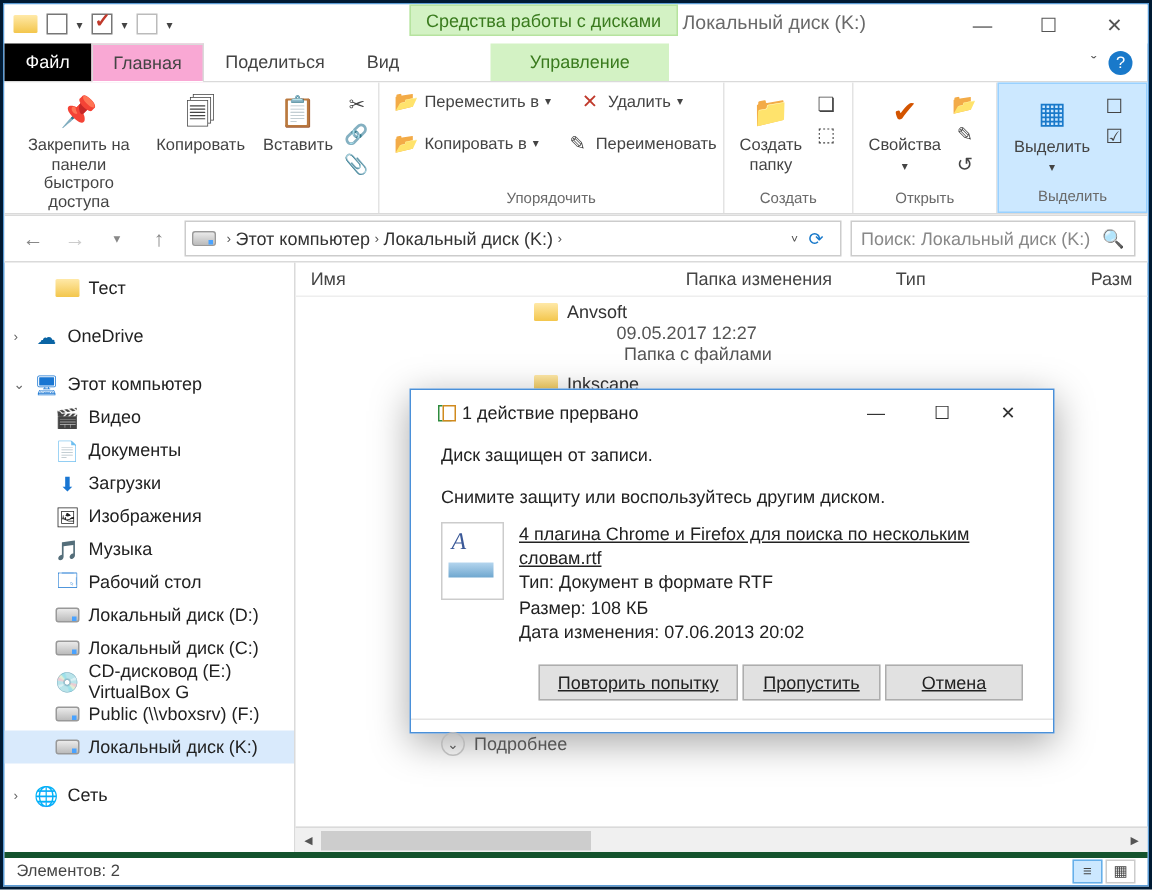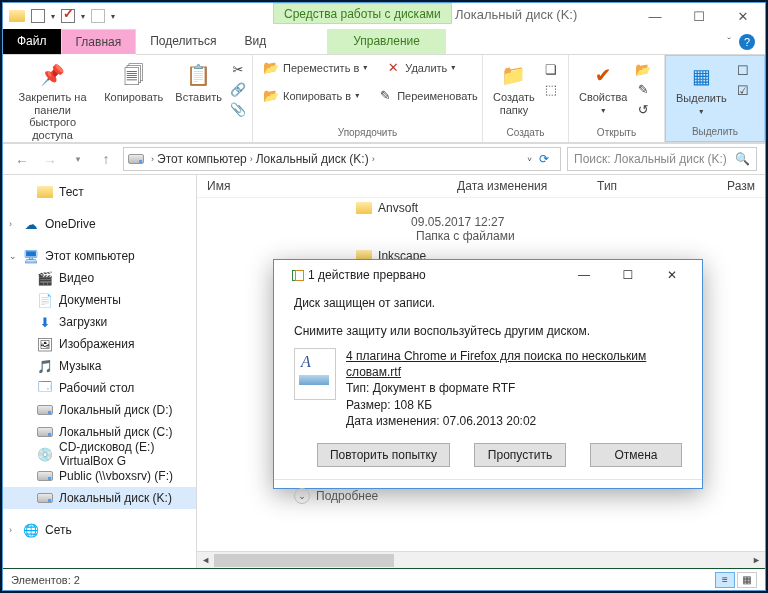--- a/index.html
+++ b/index.html
@@ -71,39 +71,39 @@
   .frow > div:nth-child(1) { width: 250px; display: flex; align-items: center; gap: 6px; }
   .frow > div:nth-child(2) { width: 140px; color: #555; }
   .frow > div:nth-child(3) { width: 130px; color: #555; }
 
   .hscroll { height: 17px; background: #f0f0f0; border-top: 1px solid #dadada; display: flex; align-items: center; }
   .hscroll .arrow { width: 17px; text-align: center; font-size: 9px; color: #555; }
   .hscroll .track { flex: 1; height: 17px; position: relative; }
   .hscroll .thumb { position: absolute; left: 0; top: 2px; width: 180px; height: 13px; background: #cdcdcd; }
 
   
-  .status { height: 22px; border-top: 1px solid #14532d; display: flex; align-items: center; padding: 0 8px; font-size: 11px; color: #444; }
+  .status { height: 22px; border-top: 4px solid #14532d; display: flex; align-items: center; padding: 0 8px; font-size: 11px; color: #444; }
   .status .views { margin-left: auto; display: flex; gap: 2px; }
   .status .v { width: 20px; height: 16px; border: 1px solid #ccc; display: flex; align-items: center; justify-content: center; font-size: 10px; }
   .status .v.active { background: #cce8ff; border-color: #66afe9; }
 
   
   .dialog { position: absolute; left: 273px; top: 259px; width: 430px; height: 230px; background: #fff; border: 1px solid #4a90d9; box-shadow: 0 6px 24px rgba(0,0,0,0.35); font-size: 12px; color: #222; }
   .dialog .dtitle { height: 30px; display: flex; align-items: center; padding: 0 8px; margin-left: 10px; }
   .dialog .dtitle .dwin { margin-left: auto; display: flex; }
   .dialog .dtitle .dwbtn { width: 44px; height: 30px; display: flex; align-items: center; justify-content: center; color: #333; }
   .dialog .dbody { padding: 6px 20px 0 20px; }
   .dialog .dmsg { font-weight: 400; margin-bottom: 14px; }
   .dialog .dsub { margin-bottom: 10px; }
   .dialog .fileinfo { display: flex; gap: 10px; }
   .dialog .thumb { width: 42px; height: 52px; background: #fff; border: 1px solid #ccc; position: relative; }
   .dialog .thumb::before { content: "A"; position: absolute; top: 4px; left: 6px; color: #3b5998; font-style: italic; font-family: serif; font-size: 16px; }
   .dialog .thumb::after { content: ""; position: absolute; left: 4px; top: 26px; width: 30px; height: 10px; background: linear-gradient(#b4d5ee,#6fa7cf); }
   .dialog .meta div { line-height: 1.35; }
-  .dialog .dbtns { display: flex; justify-content: flex-end; gap: 24px; margin-top: 14px; }
+  .dialog .dbtns { display: flex; justify-content: flex-end; gap: 3px; margin-top: 14px; text-decoration: underline; }
   .dialog .btn { min-width: 92px; height: 24px; background: #e1e1e1; border: 1px solid #adadad; display: flex; align-items: center; justify-content: center; padding: 0 12px; }
   .dialog .more { margin-top: 12px; padding-top: 8px; color: #555; display: flex; align-items: center; gap: 6px; border-top: 1px solid #e4e4e4; margin-left: -20px; margin-right: -20px; padding-left: 20px; }
   .dialog .more .chev { width: 16px; height: 16px; border: 1px solid #bbb; border-radius: 50%; display: flex; align-items: center; justify-content: center; font-size: 9px; }
   .copy-strip { width: 12px; height: 12px; display: inline-flex; position: relative; margin-right: 4px; }
   .copy-strip::before { content:""; position:absolute; width:7px; height:9px; border:1px solid #2e8b3d; left:0; top:1px; background:#fff; }
   .copy-strip::after { content:""; position:absolute; width:7px; height:9px; border:1px solid #d08a1e; right:0; bottom:0; background:#fff; }
 </style>
 </head>
 <body>
 
@@ -327,21 +327,21 @@
       <div class="node">
           <span class="exp">›</span>
           <span class="ico-generic" style="color:#1976d2;">🌐</span>
           <span>Сеть</span>
         </div>
     </div>
 
     <div class="files">
       <div class="cols">
         <div>Имя</div>
-        <div>Дата изменения</div>
+        <div>Папка изменения</div>
         <div>Тип</div>
         <div>Разм</div>
       </div>
       <div class="frow">
         <div>
             <span class="ico-folder"></span>
             <span>Anvsoft</span>
           </div>
         <div>09.05.2017 12:27</div>
         <div>Папка с файлами</div>

